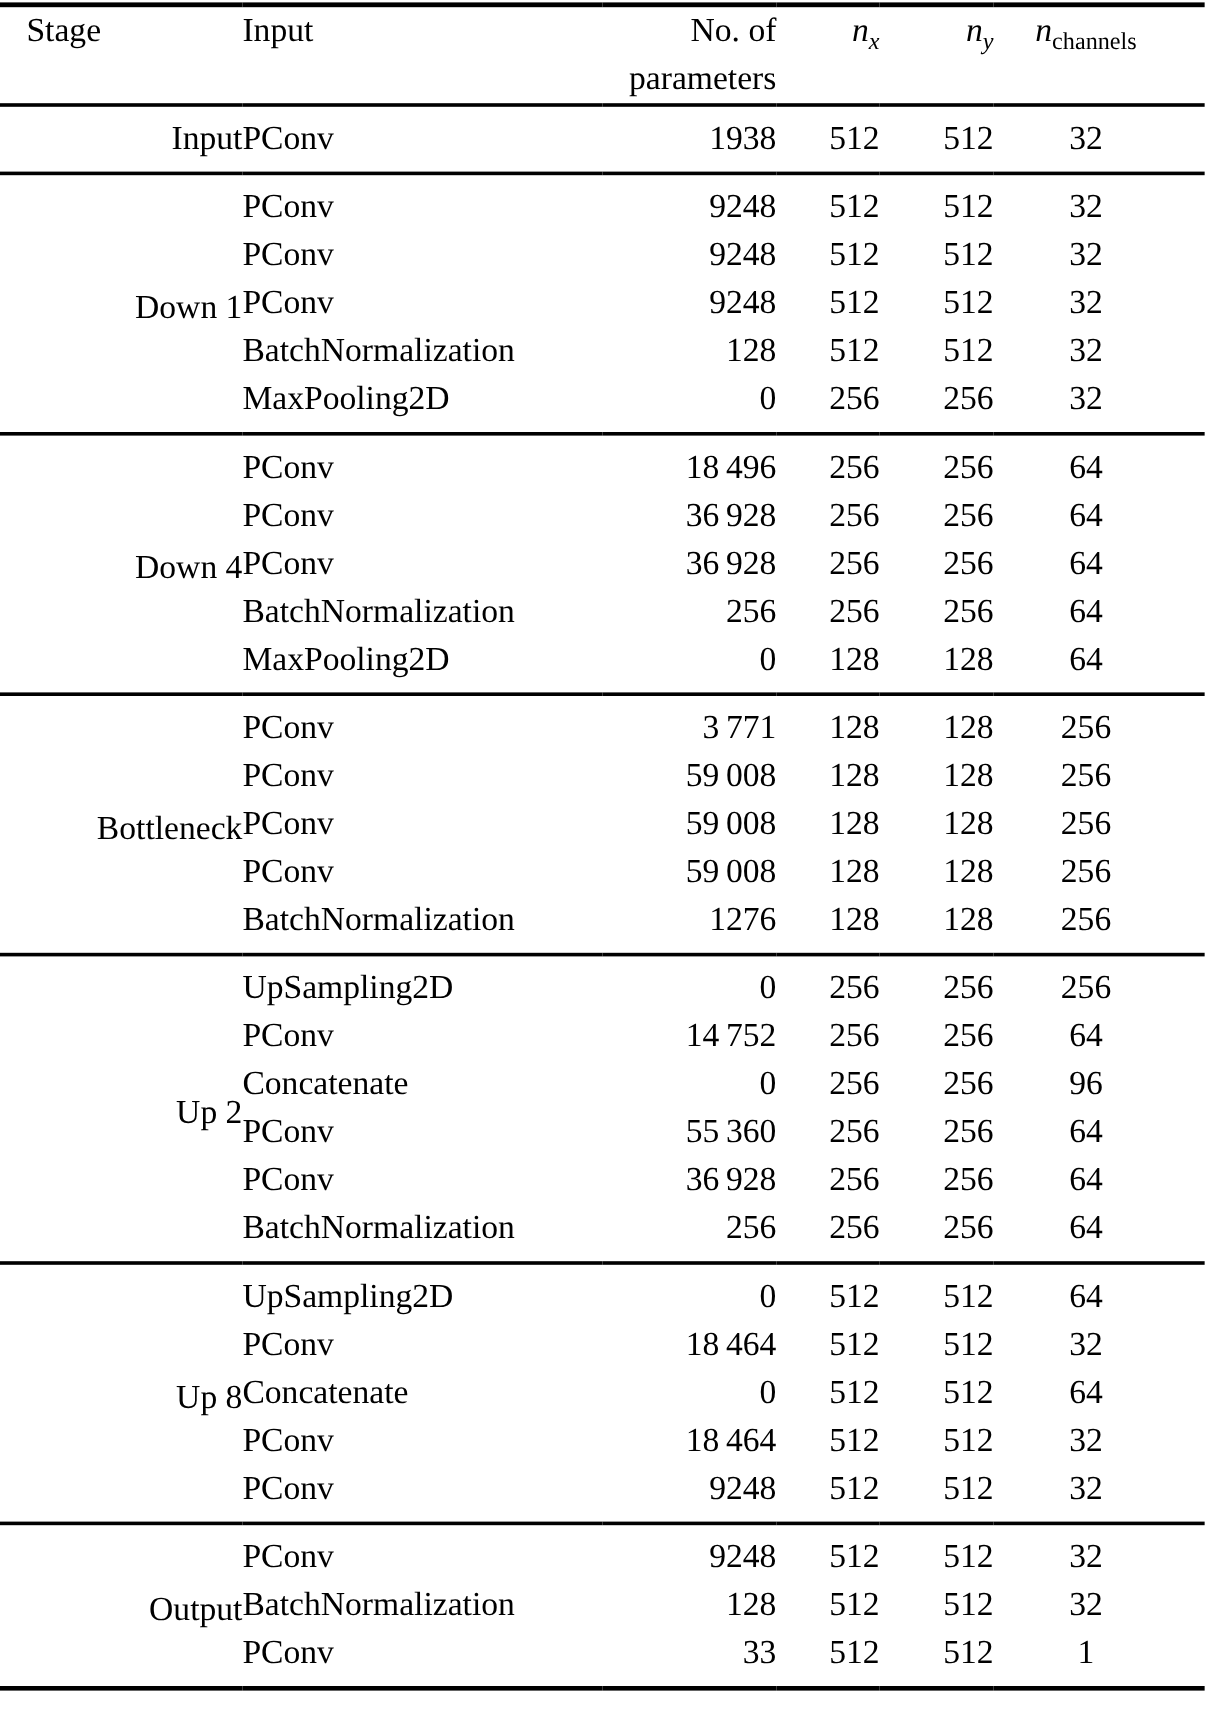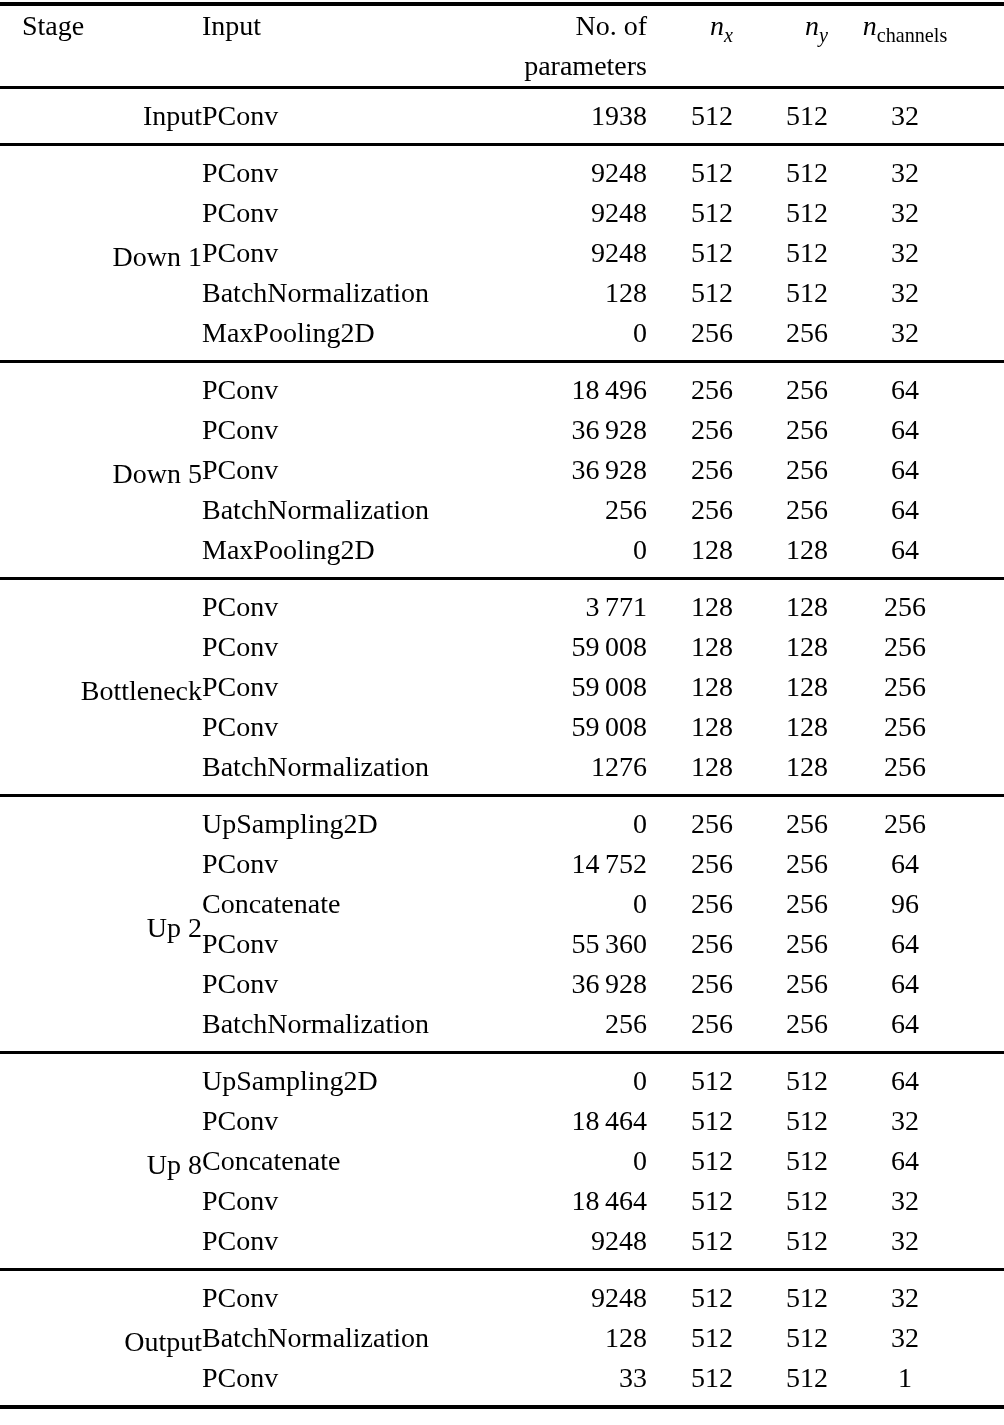--- a/index.html
+++ b/index.html
@@ -130,21 +130,21 @@
       <tr>
         <td class="al">MaxPooling2D</td>
         <td class="ar">0</td>
         <td class="ar">256</td>
         <td class="ar">256</td>
         <td class="ar pad-r">32</td>
       </tr>
     </tbody>
     <tbody>
       <tr>
-        <td class="stage pad-l" rowspan="5">Down 5</td>
+        <td class="stage pad-l" rowspan="5">Down 4</td>
         <td class="al">PConv</td>
         <td class="ar">18 496</td>
         <td class="ar">256</td>
         <td class="ar">256</td>
         <td class="ar pad-r">64</td>
       </tr>
       <tr>
         <td class="al">PConv</td>
         <td class="ar">36 928</td>
         <td class="ar">256</td>

